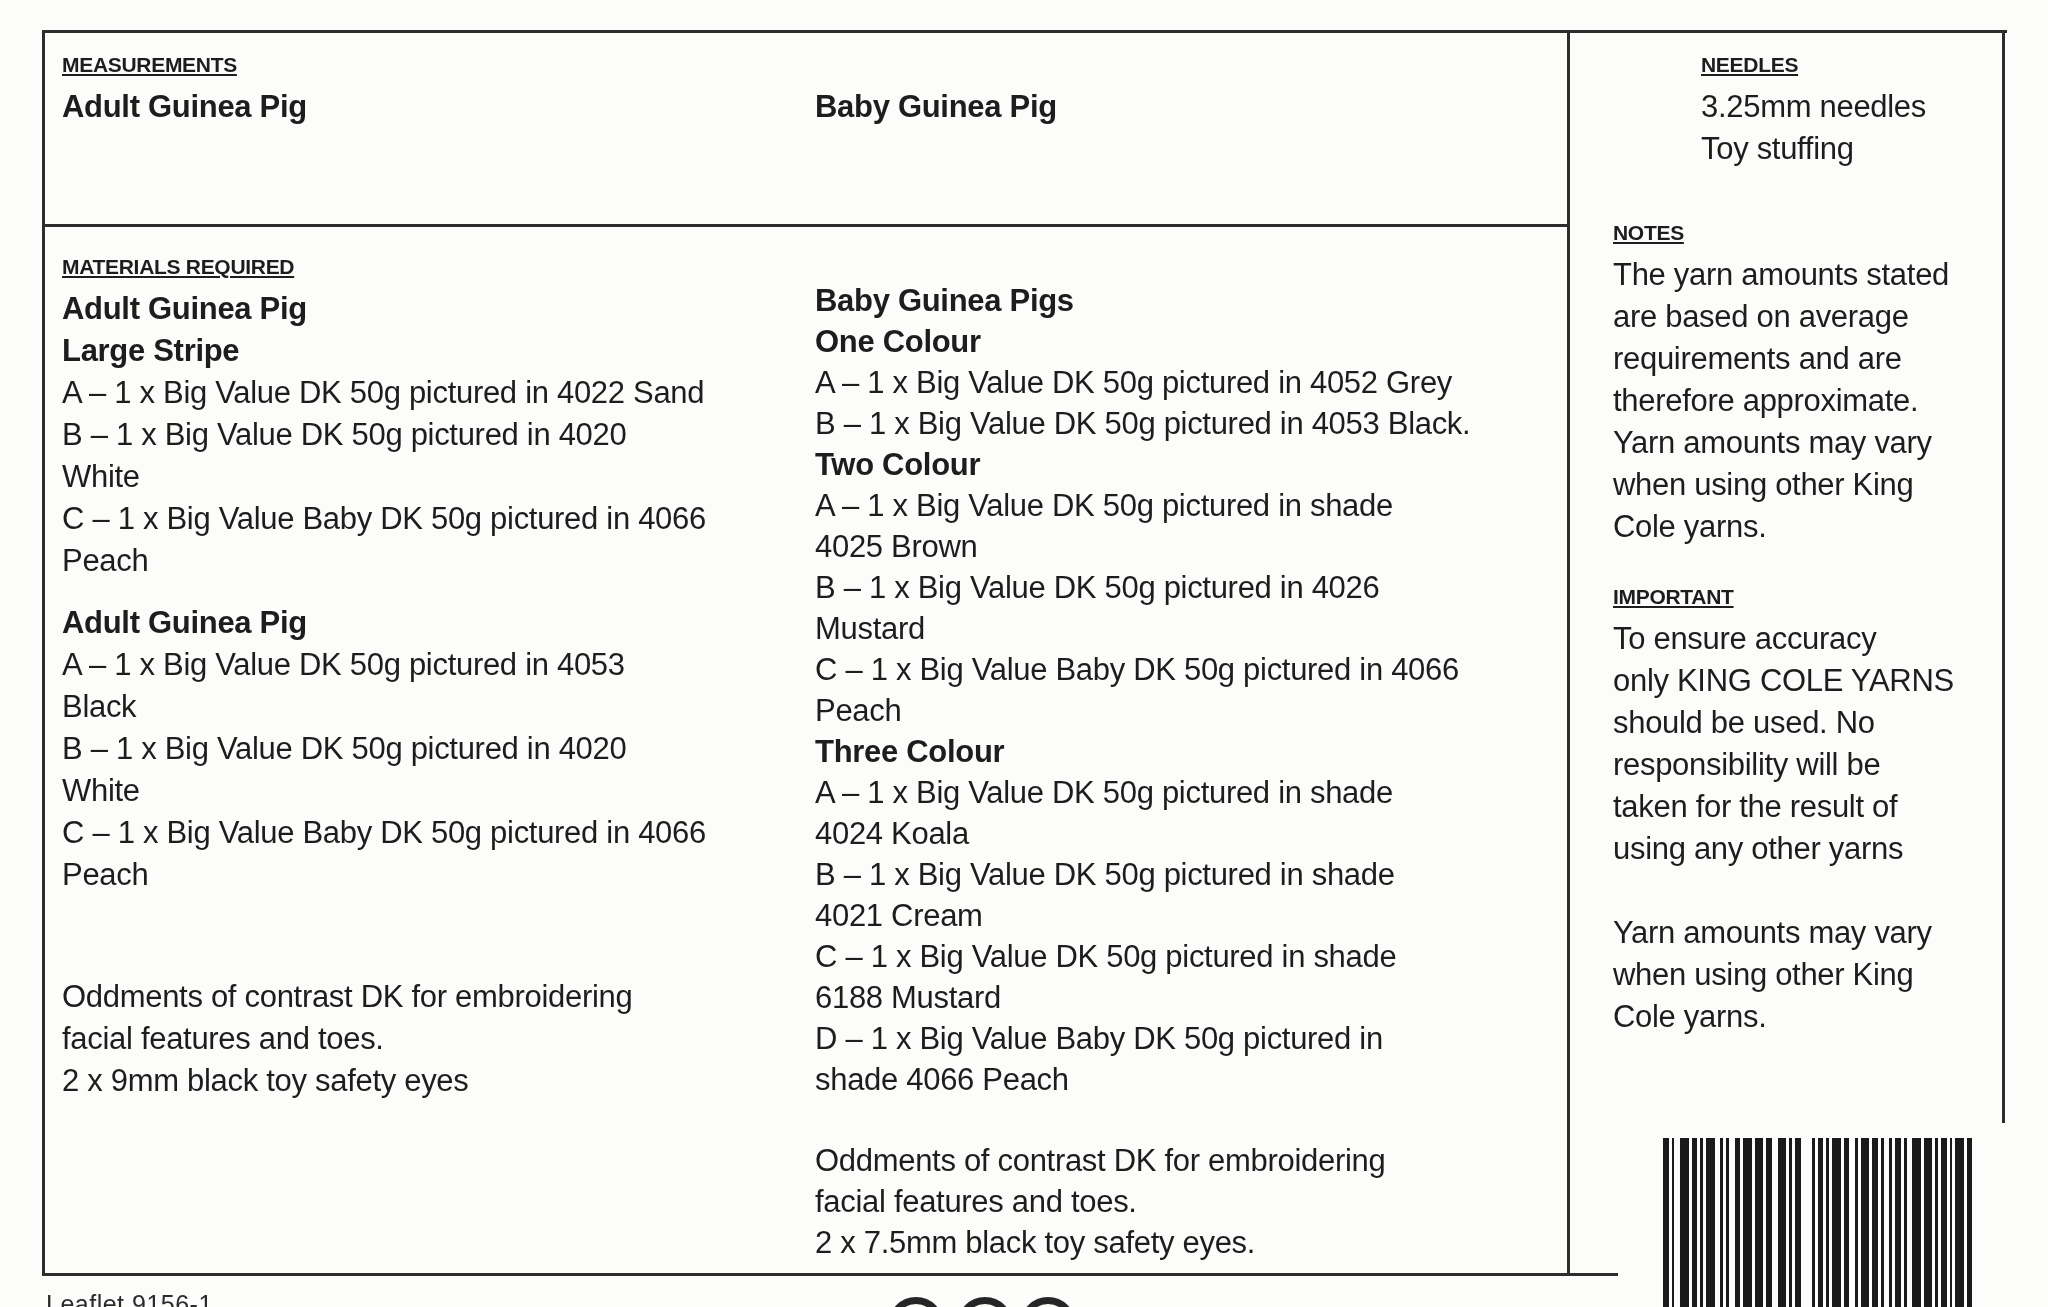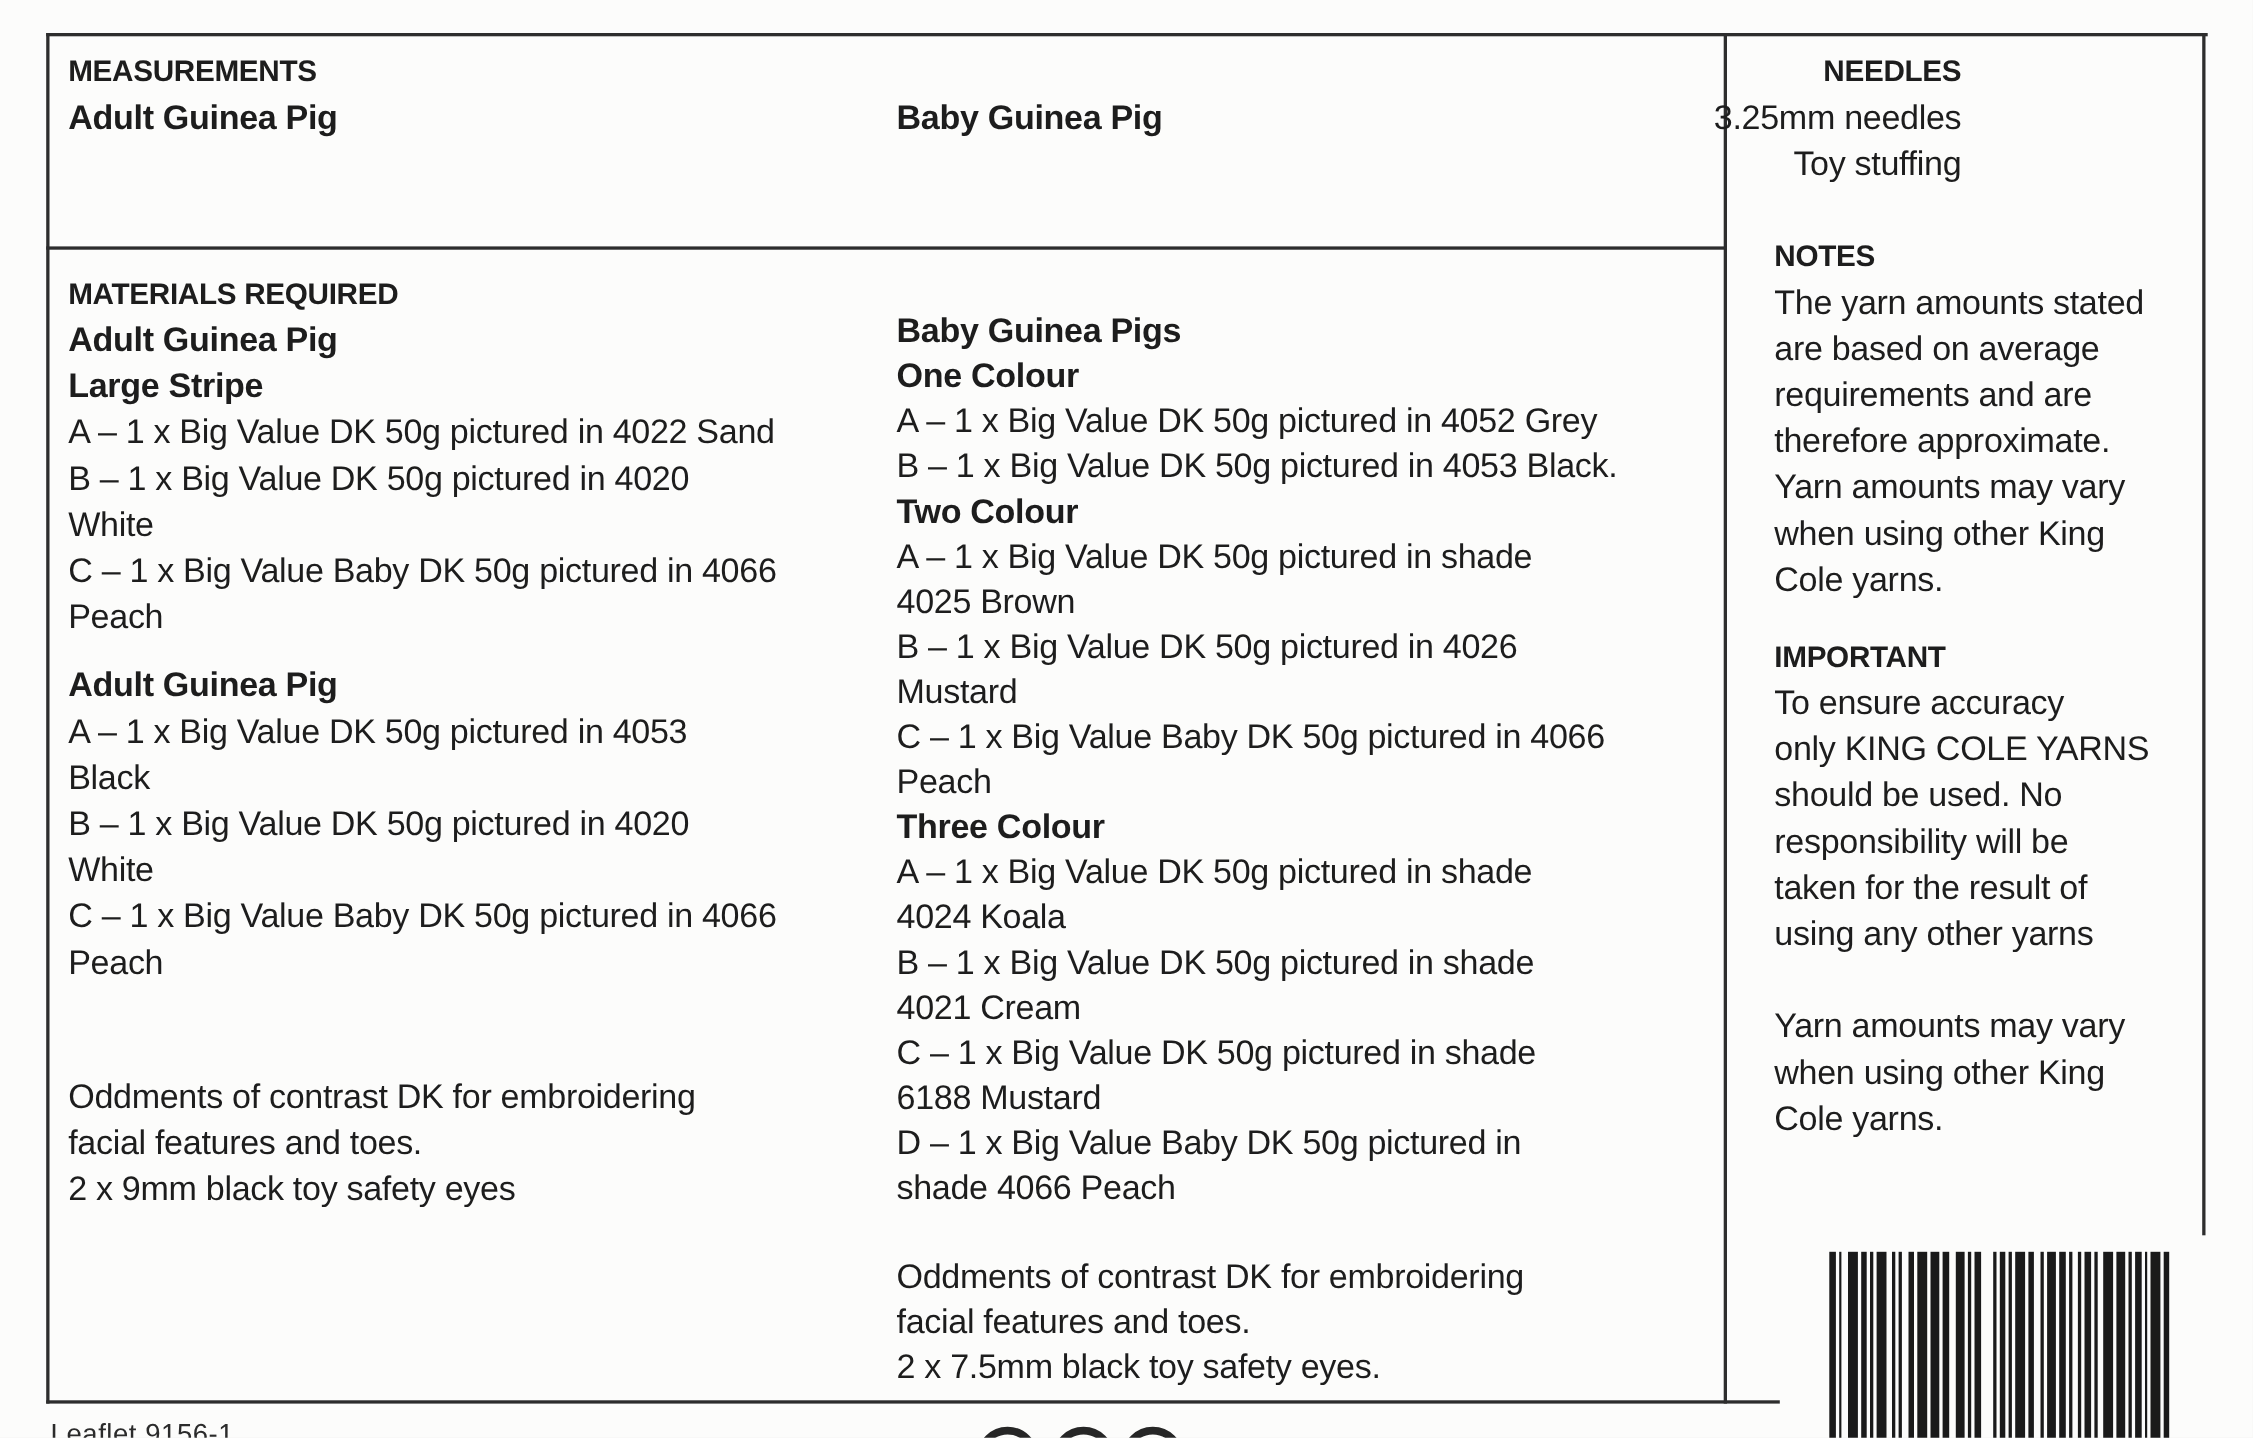--- a/index.html
+++ b/index.html
@@ -18,21 +18,21 @@
     position: absolute;
     font-size: 31px;
     line-height: 42px;
     letter-spacing: -0.3px;
     white-space: nowrap;
     color: #1d1d1d;
   }
   .lh41 { line-height: 41px; }
   .ln { min-height: 1em; }
   .b { font-weight: bold; }
-  .title { font-weight: bold; font-size: 27px; }
+  .title { font-weight: bold; font-size: 21px; text-decoration: underline; }
   .barcode {
     position: absolute;
     left: 1663px; top: 1138px;
     width: 310px; height: 300px;
     display: flex; align-items: stretch;
   }
   .barcode .bar { flex: none; height: 100%; }
   .footer-code {
     position: absolute;
     left: 46px; top: 1290px;
@@ -132,21 +132,21 @@
   </div>
 
   <div class="block lh41" style="left:815px; top:1140px;">
     <div>
         <div class="ln">Oddments of contrast DK for embroidering</div>
         <div class="ln">facial features and toes.</div>
         <div class="ln">2 x 7.5mm black toy safety eyes.</div>
       </div>
   </div>
 
-  <div class="block" style="left:1558px; top:44px;text-align:right;">
+  <div class="block" style="left:1701px; top:44px;">
     <div class="ln title">NEEDLES</div>
     <div>
         <div class="ln">3.25mm needles</div>
         <div class="ln">Toy stuffing</div>
       </div>
   </div>
 
   <div class="block" style="left:1613px; top:212px;">
     <div class="ln title">NOTES</div>
     <div>

